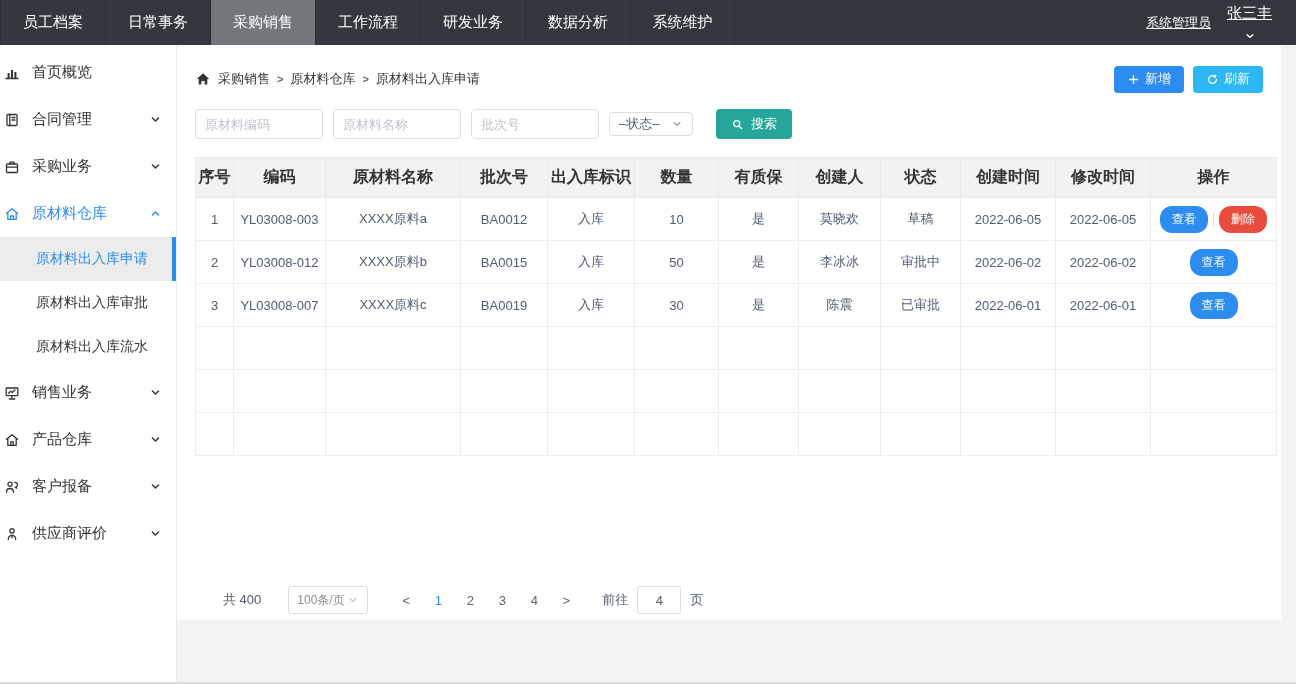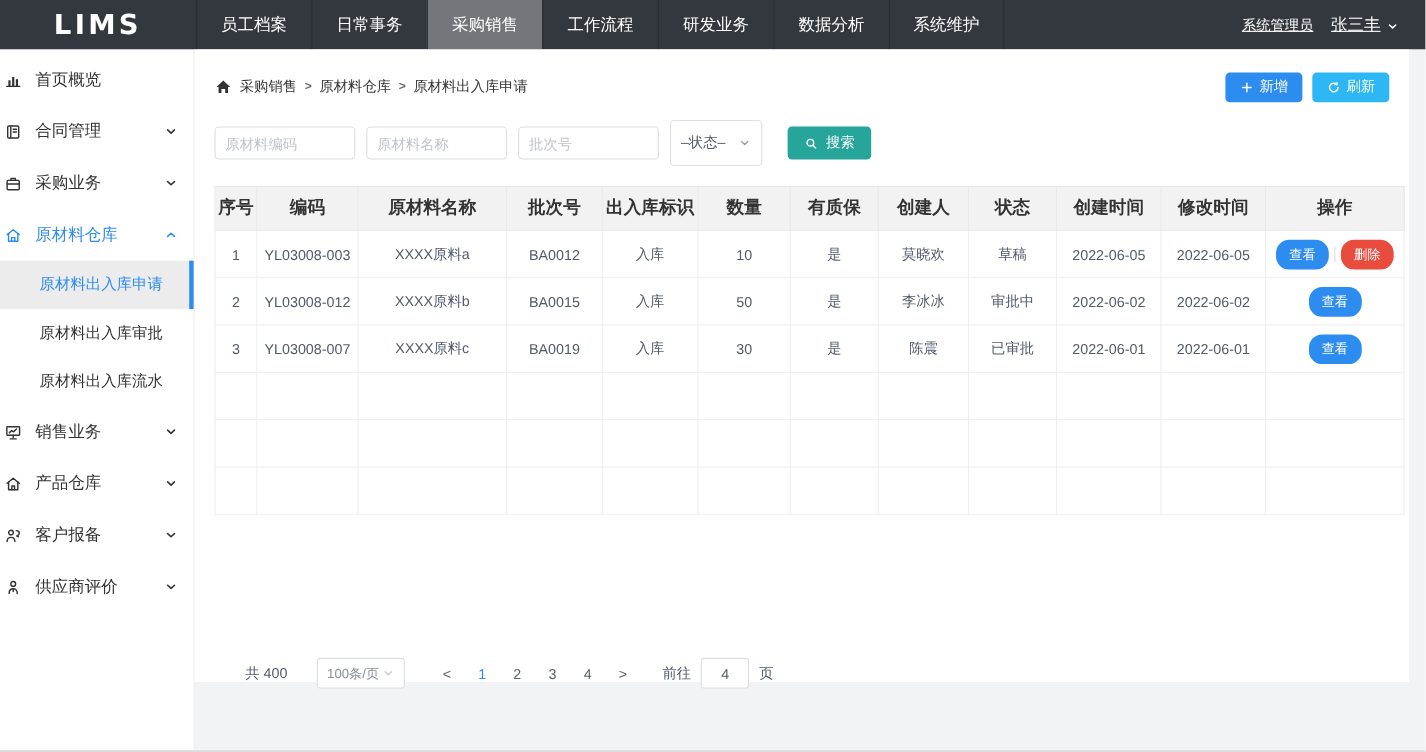--- a/index.html
+++ b/index.html
@@ -13,21 +13,21 @@
   .topnav { height:45px; background:#33383e; display:flex; align-items:stretch; }
   .logo-box { width:178px; display:flex; align-items:center; justify-content:center; }
   .logo { color:#fff; font-size:25px; font-weight:bold; letter-spacing:3px; font-family:"DejaVu Sans",sans-serif; }
   .tabs { display:flex; }
   .tab { width:105px; display:flex; align-items:center; justify-content:center;
          color:#fff; font-size:15px; border-left:1px solid #2a2e33; cursor:pointer; }
   .tab:last-child { border-right:1px solid #2a2e33; }
   .tab.active { background:#73777c; }
   .user-area { margin-left:auto; display:flex; align-items:center; gap:16px; padding-right:24px; color:#fff;text-decoration:underline; }
   .user-role { font-size:13px; }
-  .user-name { font-size:15px; display:flex; align-items:center; gap:5px; cursor:pointer; }
+  .user-name { font-size:15px; display:flex; align-items:center; gap:5px; cursor:pointer;flex-direction:column; }
   .user-name svg { margin-top:2px; }
   
   .layout { display:flex; height:637px; }
   .sidebar { width:178px; background:#fff; border-right:1px solid #ebebeb; padding-top:4px; }
   .side-item { height:47px; display:flex; align-items:center; padding:0 14px 0 4px;
                font-size:15px; color:#333; cursor:pointer; }
   .side-item .s-icon { width:17px; height:17px; margin-right:11px; display:flex; align-items:center; }
   .side-item .chev { margin-left:auto; display:flex; align-items:center; }
   .side-item.active-group { color:#2d8cf0; }
   .submenu-item { height:44px; display:flex; align-items:center; padding-left:36px;
@@ -43,21 +43,21 @@
   .btn { height:27px; border:none; border-radius:4px; color:#fff; font-size:13px;
          display:flex; align-items:center; gap:5px; padding:0 13px; cursor:pointer;
          font-family:inherit; }
   .btn-add { background:#2d8cf0; }
   .btn-refresh { background:#2db7f5; }
   
   .filter-row { margin-top:16px; display:flex; align-items:center; gap:10px; }
   .f-input { width:128px; height:30px; border:1px solid #dcdee2; border-radius:4px;
              padding:0 9px; font-size:13px; color:#515a6e; outline:none; font-family:inherit; }
   .f-input::placeholder { color:#bfc3ca; }
-  .f-select { width:84px; height:42px; border:1px solid #dcdee2; border-radius:4px;
+  .f-select { width:84px; height:24px; border:1px solid #dcdee2; border-radius:4px;
               display:flex; align-items:center; justify-content:space-between; padding:0 9px;
               font-size:13px; color:#515a6e; cursor:pointer; background:#fff; }
   .f-select .sel-chev { color:#9aa0a8; display:flex; }
   .search-btn { margin-left:13px; height:30px; background:#26a69a; color:#fff; border:none;
                 border-radius:4px; font-size:13px; display:flex; align-items:center; gap:7px;
                 padding:0 15px; cursor:pointer; font-family:inherit; }
   
   table { margin-top:18px; width:100%; border-collapse:collapse; table-layout:fixed; }
   th { background:#f2f2f2; height:40px; font-size:16px; font-weight:bold; color:#333;
        border:1px solid #e9e9eb; }
@@ -83,23 +83,20 @@
   .pg-item.active { color:#2d8cf0; }
   .goto { margin-left:20px; display:flex; align-items:center; gap:9px; }
   .goto-input { width:44px; height:28px; border:1px solid #dcdee2; border-radius:3px;
                 text-align:center; font-size:13px; color:#515a6e; outline:none; font-family:inherit; }
   svg { display:block; }
 </style>
 </head>
 <body>
 
 <header class="topnav">
-  <div class="logo-box">
-    <span class="logo">LIMS</span>
-  </div>
   <nav class="tabs" id="nav-tabs">
       <div class="tab">员工档案</div>
       <div class="tab">日常事务</div>
       <div class="tab active">采购销售</div>
       <div class="tab">工作流程</div>
       <div class="tab">研发业务</div>
       <div class="tab">数据分析</div>
       <div class="tab">系统维护</div>
     </nav>
   <div class="user-area">

